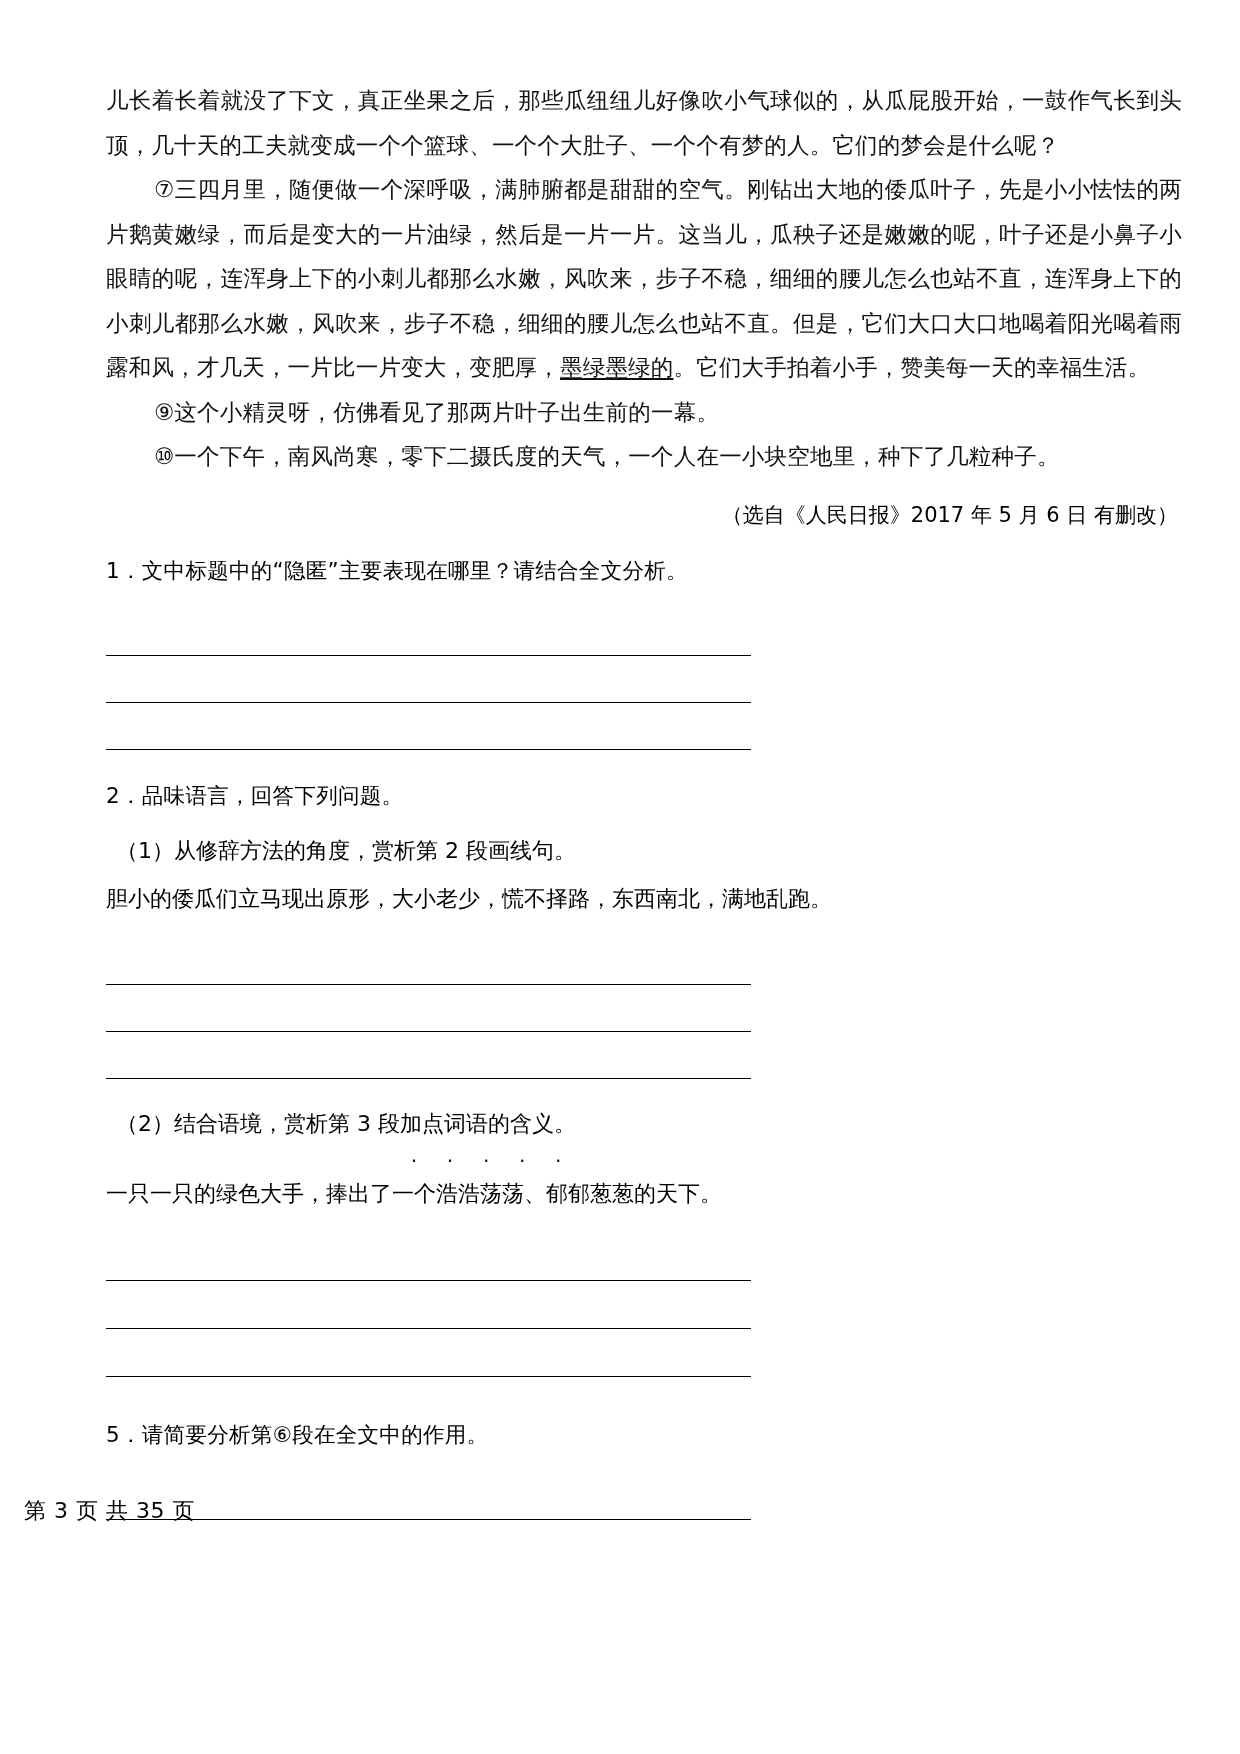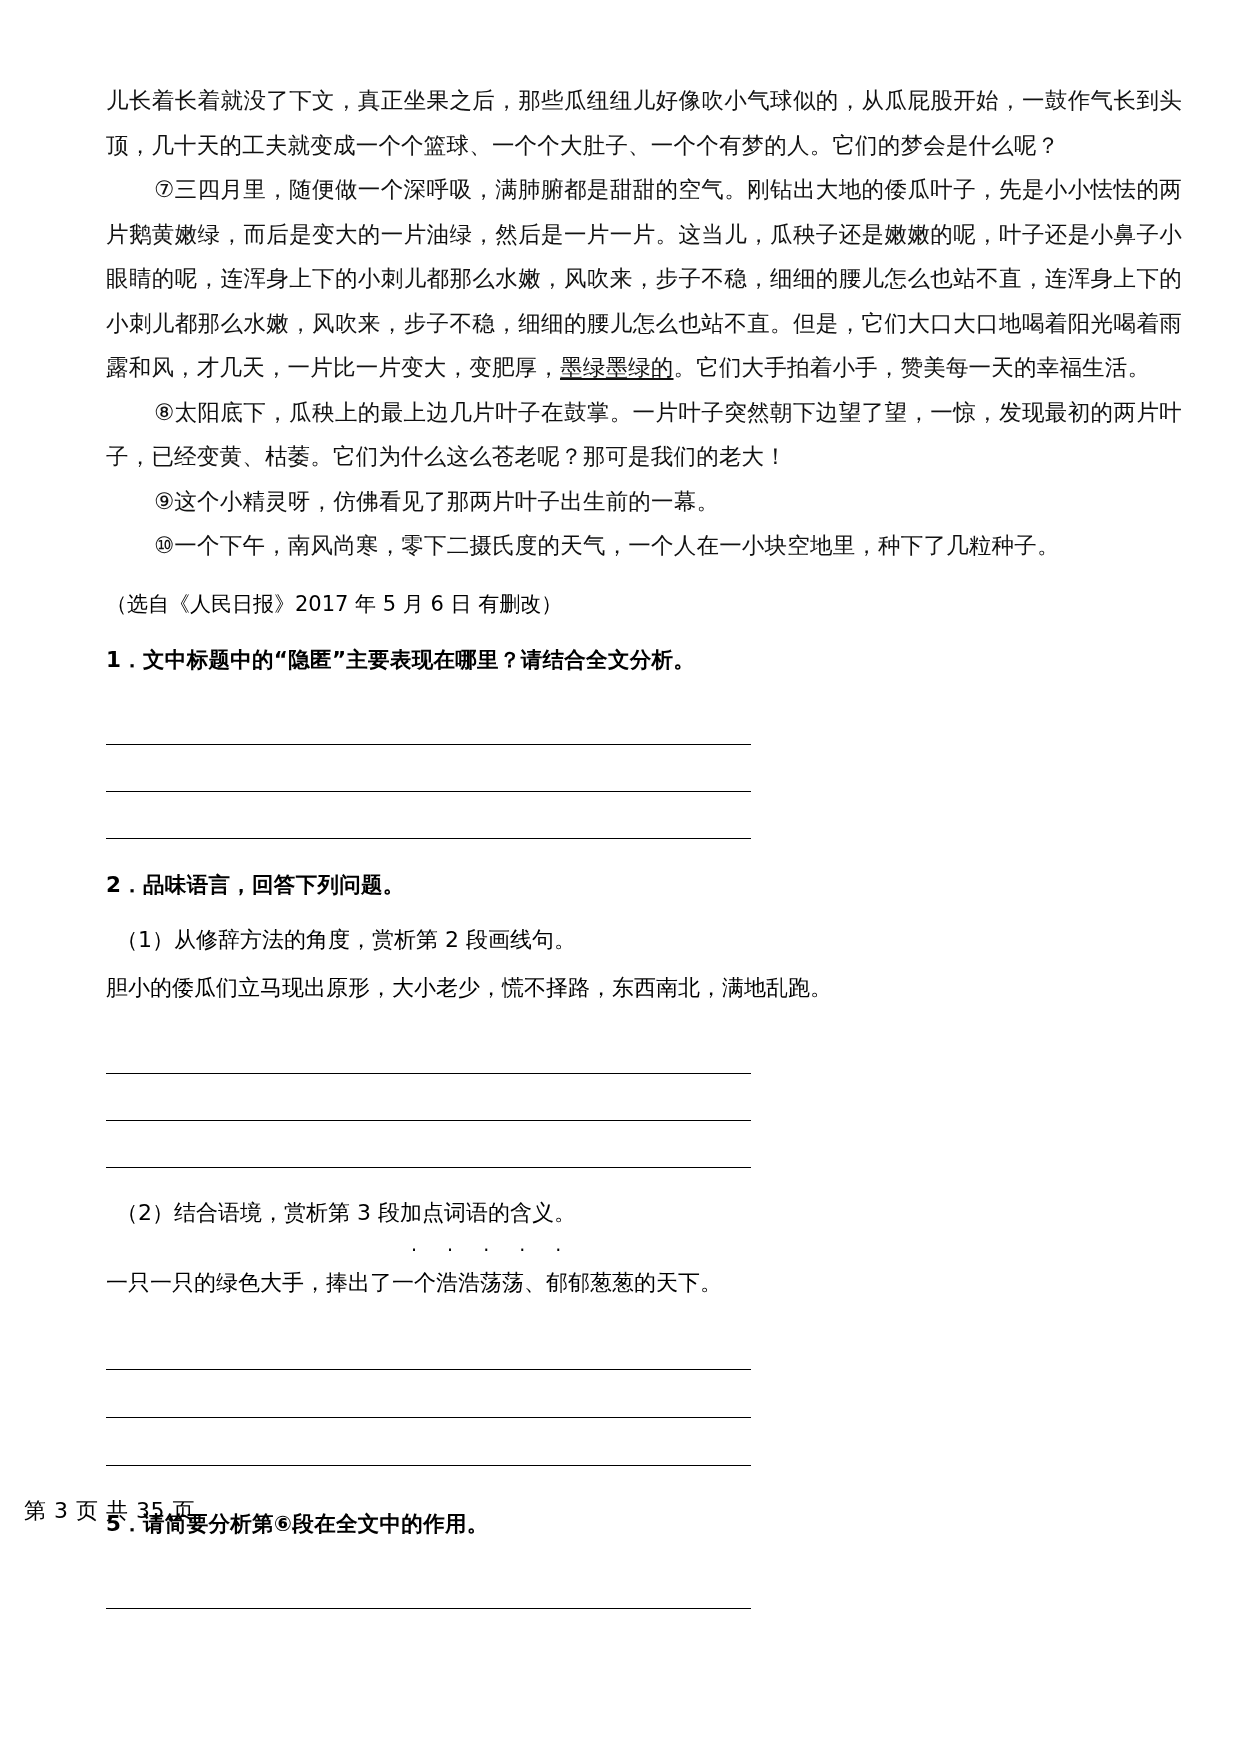--- a/index.html
+++ b/index.html
@@ -35,26 +35,27 @@
   .para.indent {
     text-indent: 48px;
   }
   .u-line {
     text-decoration: underline;
     text-underline-offset: 3px;
   }
   .src {
     font-size: 21px;
     line-height: 40px;
+    text-align: right;
     margin: 16px 0 0 0;
     padding-right: 4px;
   }
   .q-head {
     font-size: 21.5px;
-    font-weight: bold;
+    font-weight: normal;
     line-height: 40px;
     margin: 16px 0 0 0;
     letter-spacing: 0.3px;
   }
   .q-sub {
     font-size: 22px;
     line-height: 42px;
     margin: 14px 0 0 0;
     padding-left: 10px;
   }
@@ -100,21 +101,20 @@
 </head>
 <body>
 
 <div class="page">
 
   <p class="para">儿长着长着就没了下文，真正坐果之后，那些瓜纽纽儿好像吹小气球似的，从瓜屁股开始，一鼓作气长到头顶，几十天的工夫就变成一个个篮球、一个个大肚子、一个个有梦的人。它们的梦会是什么呢？</p>
 
 
   <p class="para indent"><span>⑦三四月里，随便做一个深呼吸，满肺腑都是甜甜的空气。刚钻出大地的倭瓜叶子，先是小小怯怯的两片鹅黄嫩绿，而后是变大的一片油绿，然后是一片一片。这当儿，瓜秧子还是嫩嫩的呢，叶子还是小鼻子小眼睛的呢，连浑身上下的小刺儿都那么水嫩，风吹来，步子不稳，细细的腰儿怎么也站不直，连浑身上下的小刺儿都那么水嫩，风吹来，步子不稳，细细的腰儿怎么也站不直。但是，它们大口大口地喝着阳光喝着雨露和风，才几天，一片比一片变大，变肥厚，</span><span class="u-line">墨绿墨绿的</span><span>。它们大手拍着小手，赞美每一天的幸福生活。</span></p>
 
-  <p class="para indent">⑧太阳底下，瓜秧上的最上边几片叶子在鼓掌。一片叶子突然朝下边望了望，一惊，发现最初的两片叶子，已经变黄、枯萎。它们为什么这么苍老呢？那可是我们的老大！</p>
 
   <p class="para indent">⑨这个小精灵呀，仿佛看见了那两片叶子出生前的一幕。</p>
 
   <p class="para indent">⑩一个下午，南风尚寒，零下二摄氏度的天气，一个人在一小块空地里，种下了几粒种子。</p>
 
   <p class="src">（选自《人民日报》2017 年 5 月 6 日  有删改）</p>
 
   <p class="q-head">1．文中标题中的“隐匿”主要表现在哪里？请结合全文分析。</p>
 
   <div class="ans-lines">

